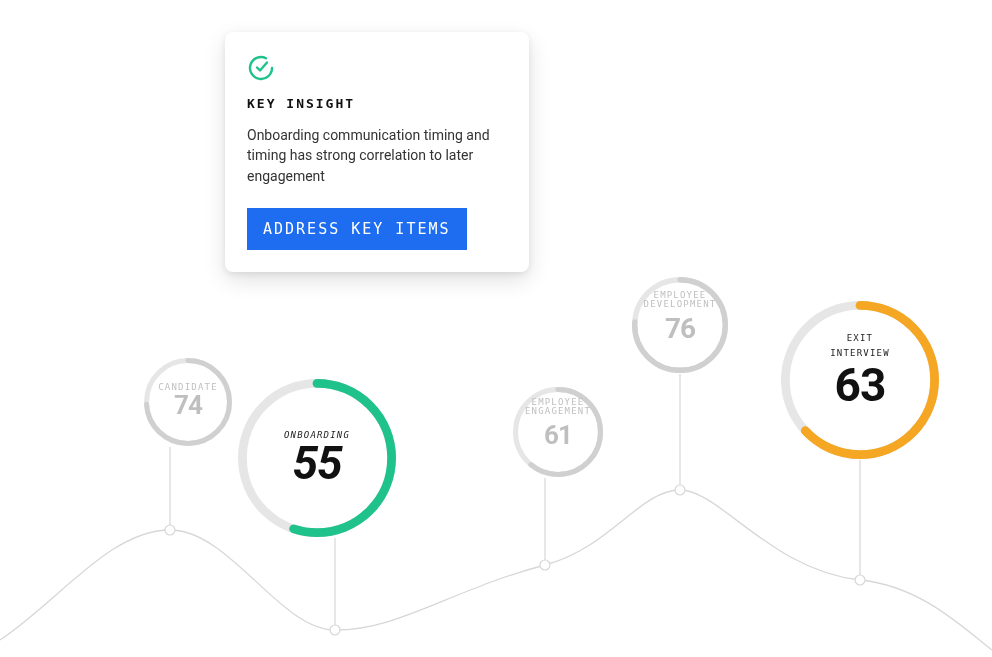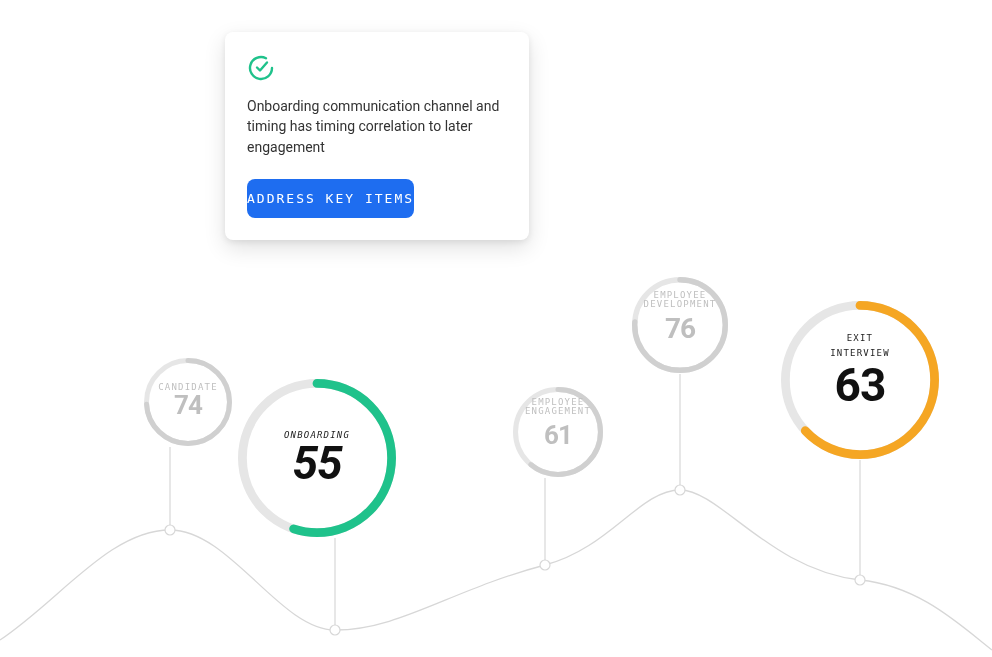--- a/index.html
+++ b/index.html
@@ -3,21 +3,21 @@
 <meta charset="utf-8">
 <style>
   html,body{margin:0;padding:0;width:992px;height:657px;background:#fff;font-family:-apple-system,BlinkMacSystemFont,"Segoe UI",Roboto,Helvetica,Arial,sans-serif;overflow:hidden;}
   .stage{position:relative;width:992px;height:657px;}
 
   
   .card{position:absolute;left:225px;top:32px;width:260px;background:#fff;border-radius:8px;padding:22px 22px 22px 22px;box-shadow:0 8px 22px rgba(0,0,0,0.12),0 2px 6px rgba(0,0,0,0.08);}
   .card-icon{color:#1fc28b;margin-bottom:10px;}
   .card-title{font-size:13px;letter-spacing:2px;font-weight:600;color:#111;margin-bottom:14px;font-family:ui-monospace,Menlo,Consolas,monospace;}
   .card-body{font-size:14px;line-height:1.45;color:#333;margin-bottom:22px;}
-  .card-btn{display:inline-block;background:#1e6df0;color:#fff;font-size:13px;letter-spacing:2px;font-weight:500;padding:12px 0;border-radius:8px;border:none;cursor:pointer;font-family:ui-monospace,Menlo,Consolas,monospace;}
+  .card-btn{display:inline-block;background:#1e6df0;color:#fff;font-size:15px;letter-spacing:2px;font-weight:500;padding:12px 16px;border-radius:0;border:none;cursor:pointer;font-family:ui-monospace,Menlo,Consolas,monospace;}
 
   
   .gauge{position:absolute;display:flex;flex-direction:column;align-items:center;justify-content:flex-end;}
   .gauge svg{display:block;}
   .gauge-label{font-size:9px;letter-spacing:1.2px;font-weight:500;text-align:center;line-height:1.25;font-family:ui-monospace,Menlo,Consolas,monospace;}
   .gauge-value{font-weight:700;letter-spacing:-1px;}
   .muted .gauge-label{color:#bfbfbf;}
   .muted .gauge-value{color:#bfbfbf;}
   .dark .gauge-label{color:#222;}
   .dark .gauge-value{color:#111;}
@@ -91,17 +91,18 @@
       </div>
     </div>
 
   <div class="card">
     <div class="card-icon">
       <svg width="28" height="28" viewBox="0 0 28 28" fill="none">
         <path d="M25 14a11 11 0 1 1-6-9.8" stroke="#1fc28b" stroke-width="2.4" stroke-linecap="round"></path>
         <path d="M10 13.5l3 3 7-8" stroke="#1fc28b" stroke-width="2.4" stroke-linecap="round" stroke-linejoin="round"></path>
       </svg>
     </div>
-    <div class="card-body">Onboarding communication channel and timing has timing correlation to later engagement</div>
+    <div class="card-title">KEY INSIGHT</div>
+    <div class="card-body">Onboarding communication timing and timing has strong correlation to later engagement</div>
     <button class="card-btn">ADDRESS KEY ITEMS</button>
   </div>
 
 </div>
 
 </body></html>

